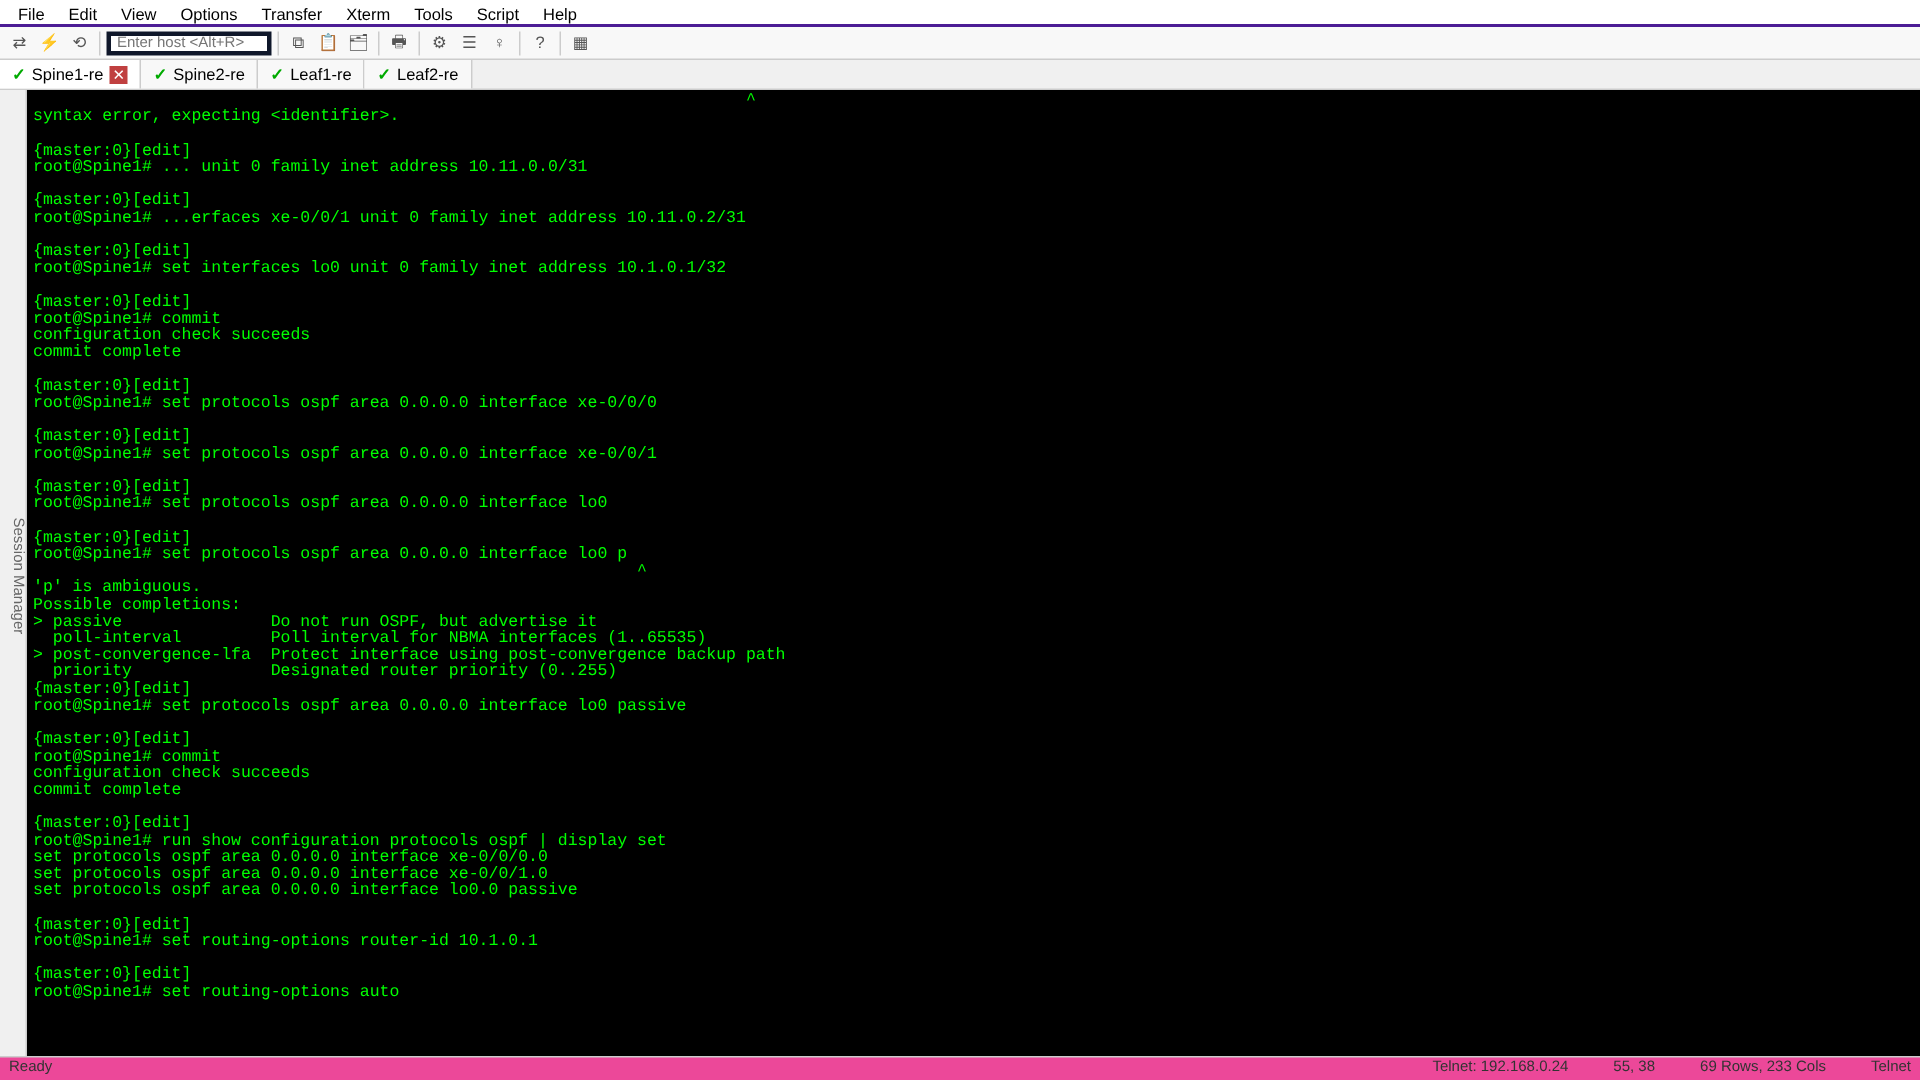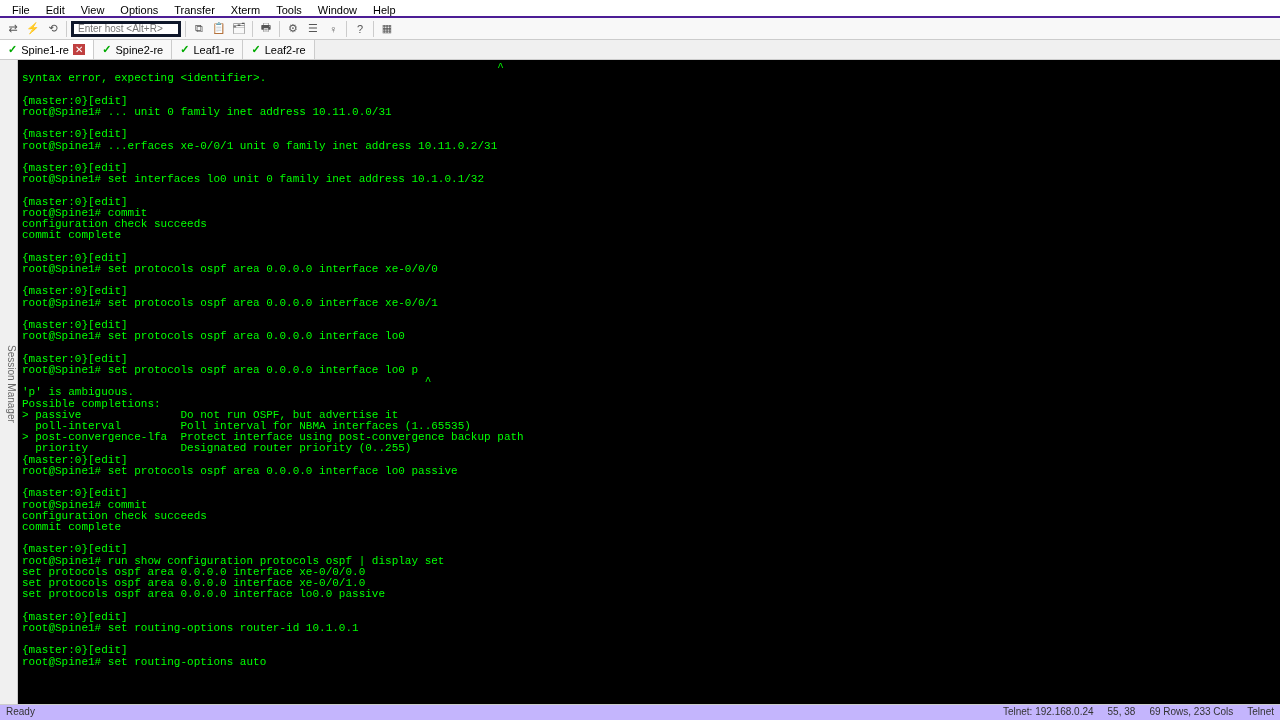--- a/index.html
+++ b/index.html
@@ -12,35 +12,35 @@
 .host-input { width: 110px; height: 16px; border: 3px solid #0f172a; font-size: 10px; padding: 0 4px; color: #999; }
 .tabs { display: flex; background: #f0f0f0; border-bottom: 1px solid #ccc; height: 20px; }
 .tab { display: flex; align-items: center; padding: 2px 8px; border-right: 1px solid #ccc; background: #f8f8f8; cursor: pointer; gap: 4px; font-size: 11px; }
 .tab.active { background: #fff; }
 .tab-check { color: #0a0; font-weight: bold; }
 .tab-close { color: #888; font-size: 10px; padding: 0 2px; }
 .tab-close.x { background: #c04040; color: #fff; }
 .main-area { flex: 1; display: flex; overflow: hidden; }
 .side-panel { width: 18px; background: #f0f0f0; border-right: 1px solid #ccc; writing-mode: vertical-rl; text-orientation: mixed; font-size: 10px; color: #666; padding-top: 4px; text-align: center; }
 .terminal { flex: 1; background: #000; color: #00ff00; font-family: "Lucida Console","Courier New",monospace; font-size: 11px; line-height: 1.02; padding: 2px 4px; white-space: pre; overflow: hidden; }
-.statusbar { background: #c4b5fd; border-top: 1px solid #ccc; display: flex; justify-content: space-between; padding: 1px 6px; height: 16px; font-size: 10px; color: #333; }
-.status-right { display: flex; gap: 14px; justify-content: center; }
+.statusbar { background: #ec4899; border-top: 1px solid #ccc; display: flex; justify-content: space-between; padding: 1px 6px; height: 16px; font-size: 10px; color: #333; }
+.status-right { display: flex; gap: 30px; justify-content: center; }
 </style>
 </head>
 <body>
 
 <div class="menubar">
     <span class="menu-item">File</span>
     <span class="menu-item">Edit</span>
     <span class="menu-item">View</span>
     <span class="menu-item">Options</span>
     <span class="menu-item">Transfer</span>
     <span class="menu-item">Xterm</span>
     <span class="menu-item">Tools</span>
-    <span class="menu-item">Window</span>
+    <span class="menu-item">Script</span>
     <span class="menu-item">Help</span>
   </div>
 
 <div class="toolbar">
   <span class="tool-btn">⇄</span>
   <span class="tool-btn">⚡</span>
   <span class="tool-btn">⟲</span>
   <span class="tool-sep"></span>
   <input class="host-input" placeholder="Enter host &lt;Alt+R&gt;" style="">
   <span class="tool-sep"></span>

